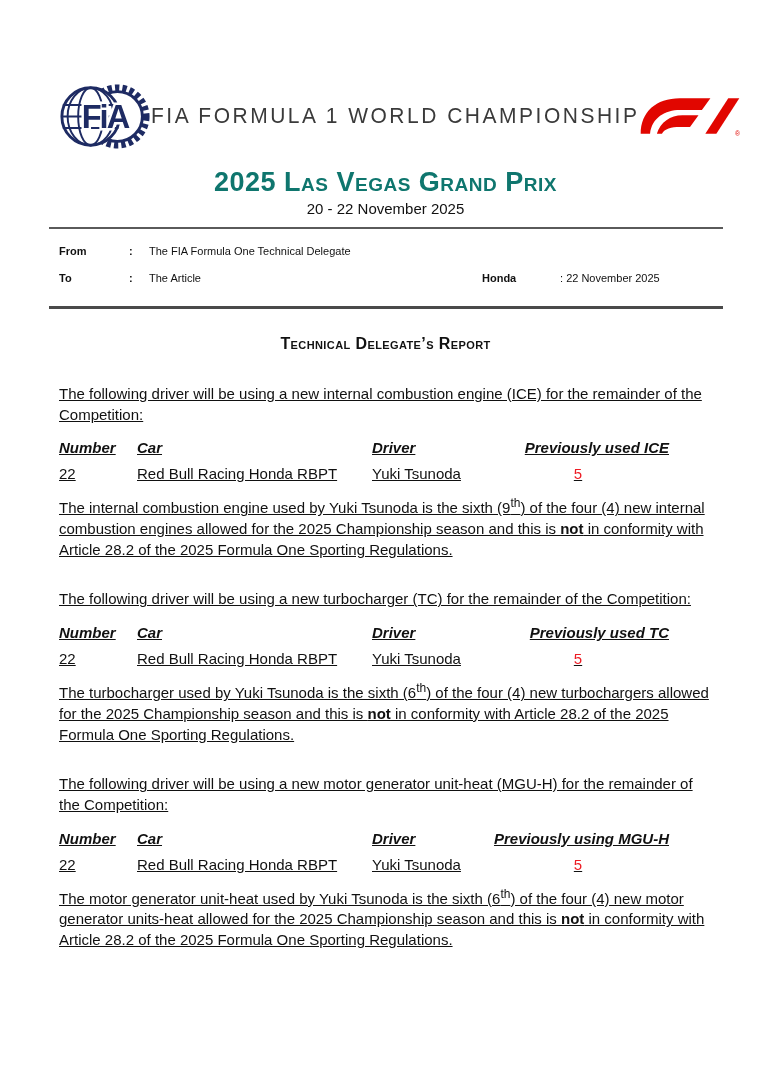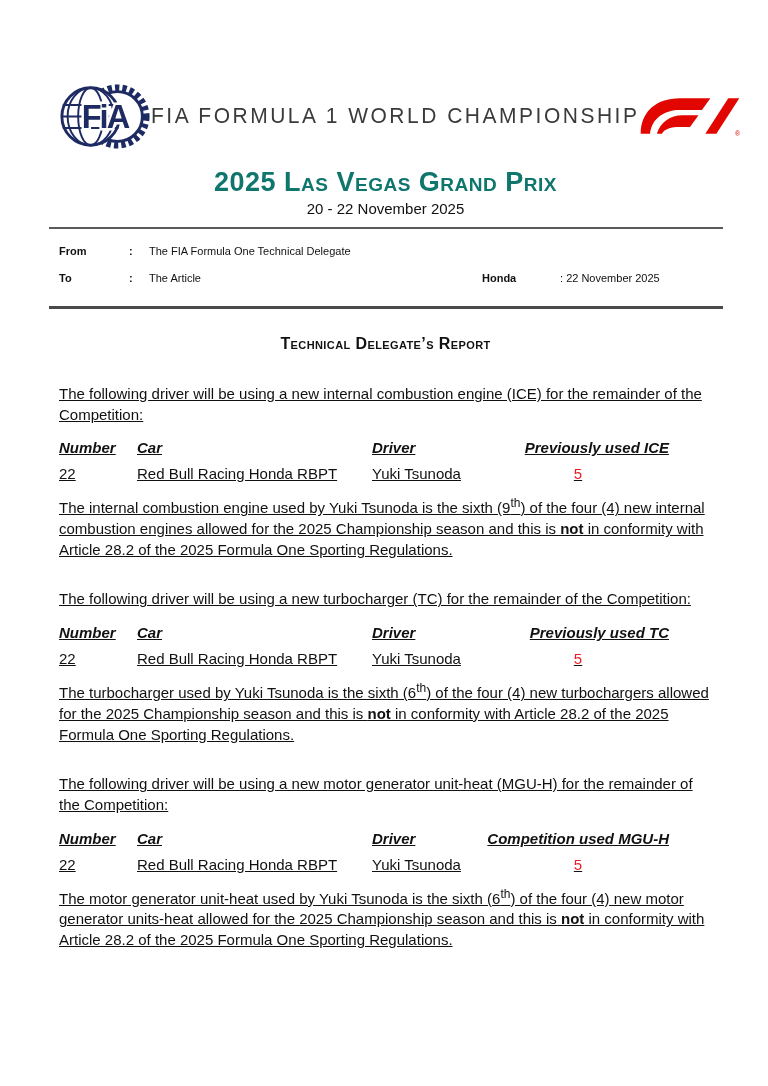--- a/index.html
+++ b/index.html
@@ -152,21 +152,21 @@
         </div>
         <p class="para concl"><span>The turbocharger used by Yuki Tsunoda is the sixth (6</span><sup>th</sup><span>) of the four (4) new turbochargers allowed for the 2025 Championship season and this is </span><span class="b u">not</span><span> in conformity with Article 28.2 of the 2025 Formula One Sporting Regulations.</span></p>
       </div>
       <div class="section">
         <p class="para intro">The following driver will be using a new motor generator unit-heat (MGU-H) for the remainder of the Competition:</p>
         <div class="tbl">
           <div class="tr">
             <div class="td th c0">Number</div>
             <div class="td th c1">Car</div>
             <div class="td th c2">Driver</div>
-            <div class="td th c3">Competition used MGU-H</div>
+            <div class="td th c3">Previously using MGU-H</div>
           </div>
           <div class="tr">
             <div class="td cell c0">22</div>
             <div class="td cell c1">Red Bull Racing Honda RBPT</div>
             <div class="td cell c2">Yuki Tsunoda</div>
             <div class="td cell c3">5</div>
           </div>
         </div>
         <p class="para concl"><span>The motor generator unit-heat used by Yuki Tsunoda is the sixth (6</span><sup>th</sup><span>) of the four (4) new motor generator units-heat allowed for the 2025 Championship season and this is </span><span class="b u">not</span><span> in conformity with Article 28.2 of the 2025 Formula One Sporting Regulations.</span></p>
       </div>

